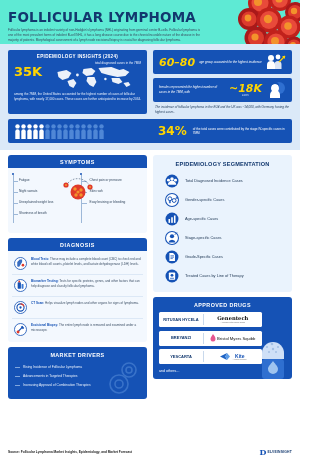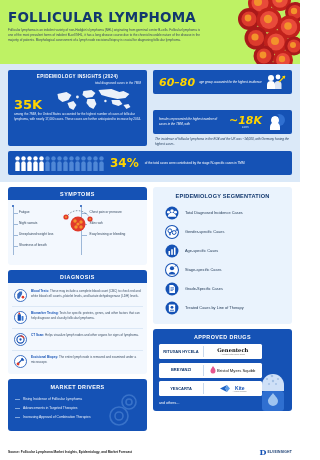--- a/index.html
+++ b/index.html
@@ -7,21 +7,21 @@
   body {
     font-family:"Liberation Sans", sans-serif;
     background:#ffffff;
     color:#1a1a1a;
     position:relative;
     overflow:hidden;
   }
   .page { position:relative; width:300px; height:460px; background:#ffffff; }
 
   
-  .hero { position:relative; height:64px; padding:10px 8px 0 8px; background:#bef264; }
+  .hero { position:relative; height:44px; padding:10px 8px 0 8px; background:#5eead4; }
   .hero-title {
     font-size:13.5px; font-weight:bold; letter-spacing:.2px;
     color:#12386e; line-height:1.05;
     font-family:"DejaVu Sans", sans-serif;
   }
   .hero-desc {
     margin-top:4px; width:192px;
     font-size:3.1px; line-height:1.62; color:#3a4a5e; text-align:justify;
   }
   .cells { position:absolute; right:-4px; top:-10px; width:108px; height:92px; }
@@ -34,21 +34,21 @@
   .row { display:flex; gap:6px; }
   .col-l { width:140px; }
   .col-r { width:140px;font-style:italic; }
 
   .panel-blue { background:#1552b5; border-radius:2px; color:#fff; position:relative; }
   .panel-head {
     text-align:center; font-size:4.6px; font-weight:bold; letter-spacing:.3px;
     padding:4px 2px 2px 2px;
   }
   .sub-caption { font-size:3.1px; text-align:right; padding:0 6px; color:#e6eefc; }
-  .bignum-row { display:flex; align-items:flex-end; padding:0 6px; height:26px; }
+  .bignum-row { display:flex; align-items:flex-start; padding:0 6px; height:26px; }
   .bignum { font-size:13px; font-weight:bold; color:#ffd400; line-height:1;
             font-family:"DejaVu Sans", sans-serif; }
   .map { flex:1; height:24px; position:relative; margin-left:4px; }
   .note { font-size:3.05px; line-height:1.55; padding:1px 6px 5px 6px; color:#eaf1fd; }
 
   .pill {
     background:#1552b5; border-radius:2px; color:#fff;
     display:flex; align-items:center; padding:3px 6px; gap:4px; min-height:22px;
   }
   .pill .num { font-size:11px; font-weight:bold; color:#ffd400; line-height:1;
@@ -57,21 +57,21 @@
   .pill .ico { width:20px; height:18px; flex:none; }
   .white-note { font-size:3.05px; line-height:1.55; color:#26405f; padding:3px 2px 0 2px; }
 
   .bar34 {
     margin-top:5px; background:#1552b5; border-radius:2px;
     display:flex; align-items:center; padding:4px 7px; gap:6px; min-height:24px;
   }
   .people { display:flex; align-items:flex-end; gap:1px; height:16px; }
   .p-ico { width:5px; height:15px; }
   .bar34 .num { font-size:12px; font-weight:bold; color:#ffd400;
-                font-family:"DejaVu Sans", sans-serif; line-height:1; }
+                font-family:"DejaVu Sans", sans-serif; line-height:1;margin-left:48px; }
   .bar34 .txt { font-size:3.1px; line-height:1.5; color:#fff; width:118px; }
 
   
   .main { display:flex; gap:6px; padding:5px 8px 0 8px; background:#ffffff; }
   .card { border-radius:3px; overflow:hidden; }
   .card-head {
     background:#1552b5; color:#fff; text-align:center;
     font-size:5.4px; font-weight:bold; letter-spacing:.5px; padding:3.5px 0;
   }
   .card-body { background:#f3f8fe; padding:5px 5px 5px 5px; }
@@ -222,21 +222,21 @@
           <svg class="ico" viewBox="0 0 20 18">
             <circle cx="5" cy="5" r="3" fill="#fff"></circle>
             <path d="M1 16 v-4 a4 4 0 0 1 8 0 v4 z" fill="#fff"></path>
             <circle cx="12" cy="4" r="2.4" fill="#fff"></circle>
             <path d="M8.5 16 v-4.5 a3.5 3.5 0 0 1 7 0 V16 z" fill="#fff" opacity=".85"></path>
             <path d="M13 9 L16 6 L19 3" stroke="#ffd400" stroke-width="1.3" fill="none"></path>
             <path d="M19 3 l0 3 l-3 -3 z" fill="#ffd400"></path>
           </svg>
         </div>
 
-        <div class="pill" style="margin-top:16px">
+        <div class="pill" style="margin-top:4px">
           <div class="txt">females represented the highest number of cases in the 7MM, with</div>
           <div style="text-align:center">
             <div class="num">~18K</div>
             <div style="font-size:2.6px;color:#cfe0fa">cases</div>
           </div>
           <svg class="ico" viewBox="0 0 20 18">
             <circle cx="13" cy="7" r="6" fill="#2f6fd0"></circle>
             <path d="M4 17 v-3 a5 5 0 0 1 10 0 v3 z" fill="#fff"></path>
             <circle cx="9" cy="7" r="4" fill="#fff"></circle>
             <path d="M5 7 a4 4 0 0 1 8 0 l0 -2 a4 4 0 0 0 -8 0 z" fill="#1552b5"></path>

